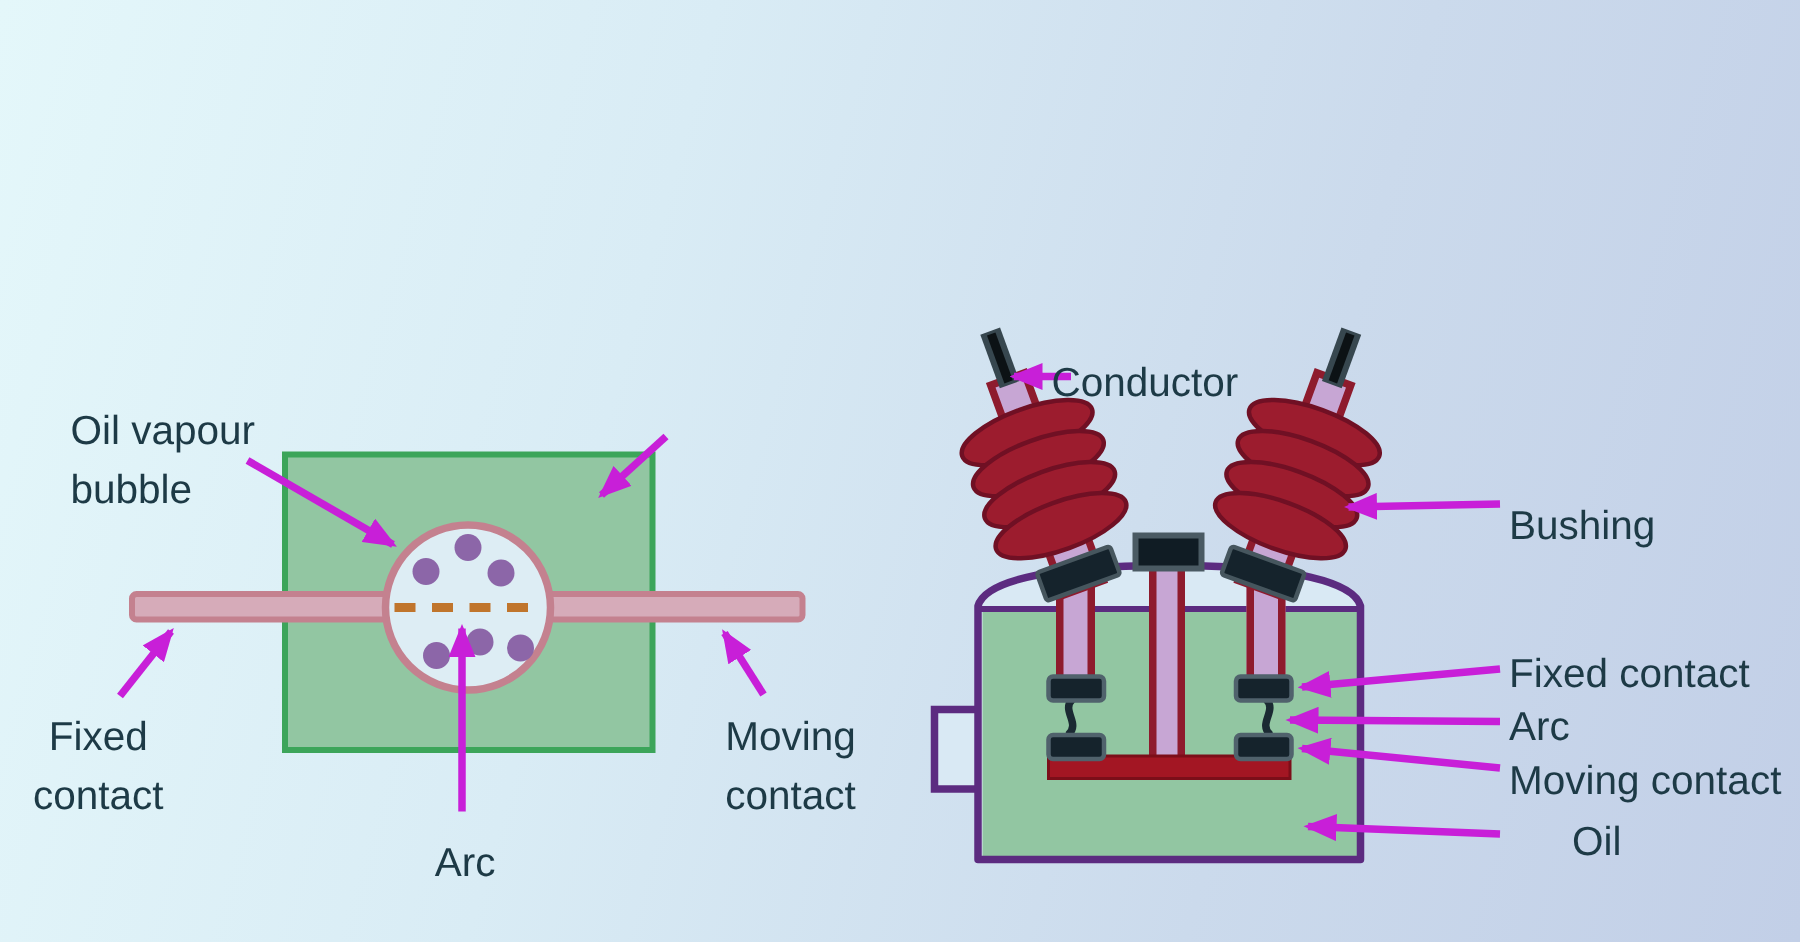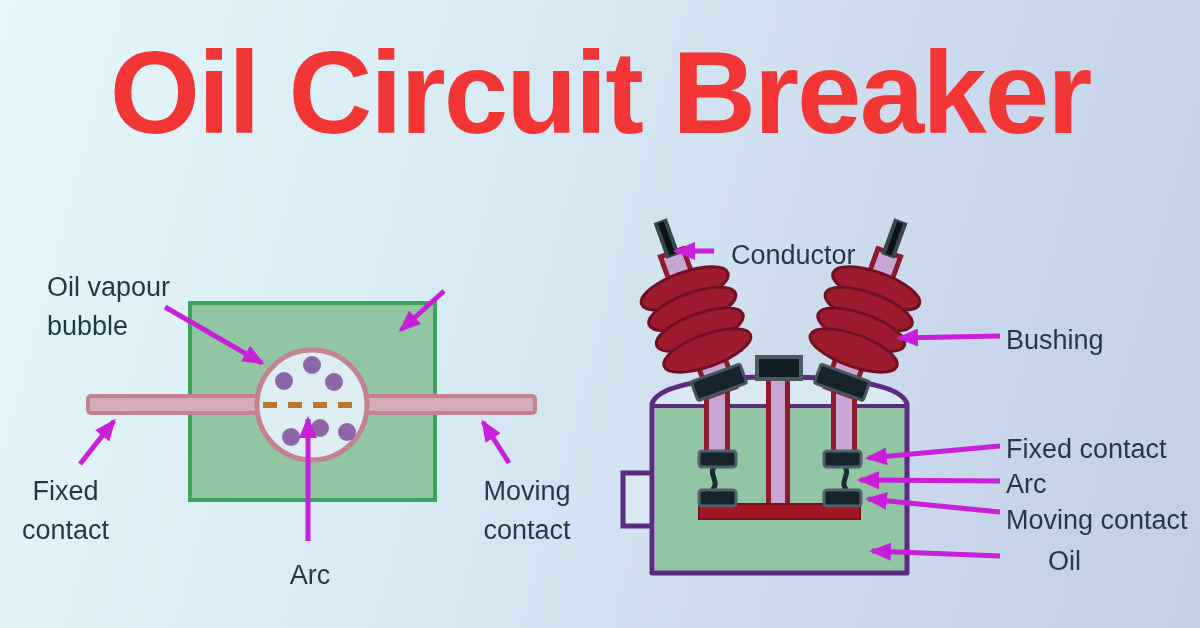--- a/index.html
+++ b/index.html
@@ -22,21 +22,20 @@
     color:#1d3a46;font-size:27px;line-height:39px;
   }
   .c{text-align:center;}
   .nw{white-space:nowrap;}
 </style>
 </head>
 <body>
 
 <div class="canvas">
 
-  <h1 class="title">Oil Circuit Breaker</h1>
 
   <svg class="svg-layer" width="1200" height="628" viewBox="0 0 1200 628">
     <defs>
       <marker id="ah" markerUnits="userSpaceOnUse" markerWidth="22" markerHeight="18" refX="19" refY="9" orient="auto">
         <path d="M0,0 L22,9 L0,18 Z" fill="#c81fd8"></path>
       </marker>
     </defs>
 
     <g>
 
@@ -147,23 +146,23 @@
 
   <div class="lbl" style="left:33px;top:268px;width:155px;margin-left:14px;">Oil vapour bubble</div>
 
 
   <div class="lbl c" style="left:8px;top:472px;width:115px;">Fixed contact</div>
 
   <div class="lbl c" style="left:270px;top:556px;width:80px;">Arc</div>
 
   <div class="lbl c" style="left:468px;top:472px;width:118px;">Moving contact</div>
 
-  <div class="lbl nw" style="left:731px;top:236px;">Conductor</div>
+  <div class="lbl nw" style="left:701px;top:236px;">Conductor</div>
 
-  <div class="lbl nw" style="left:1006px;top:321px;">Bushing</div>
+  <div class="lbl nw" style="left:1006px;top:331px;">Bushing</div>
 
   <div class="lbl nw" style="left:1006px;top:430px;">Fixed contact</div>
 
   <div class="lbl nw" style="left:1006px;top:465px;">Arc</div>
 
   <div class="lbl nw" style="left:1006px;top:501px;">Moving contact</div>
 
   <div class="lbl nw" style="left:1048px;top:542px;">Oil</div>
 
 </div>

